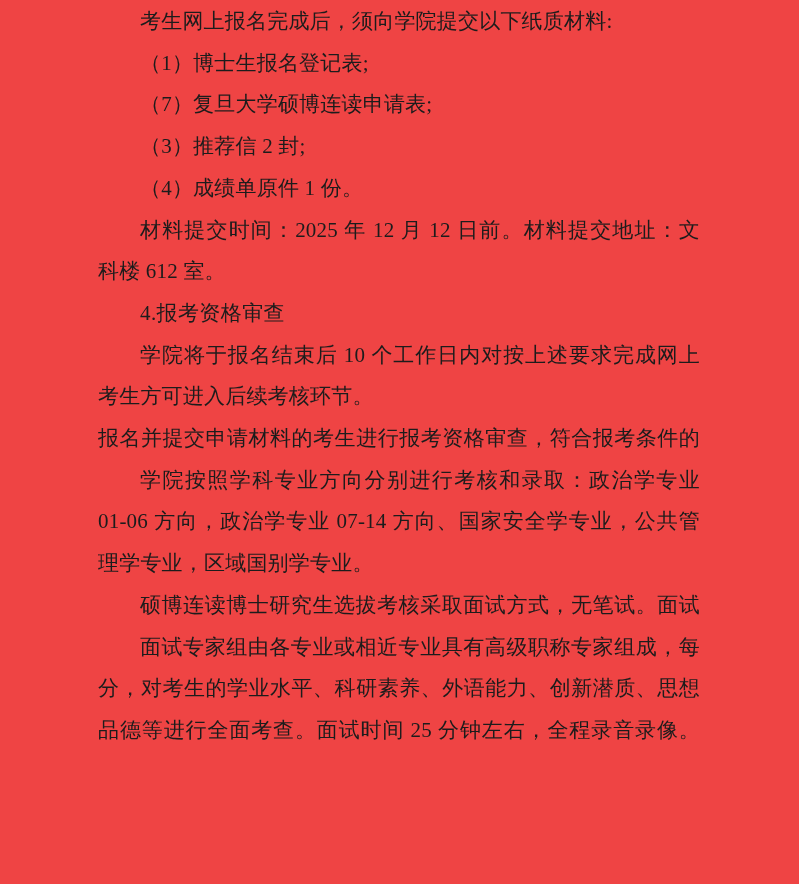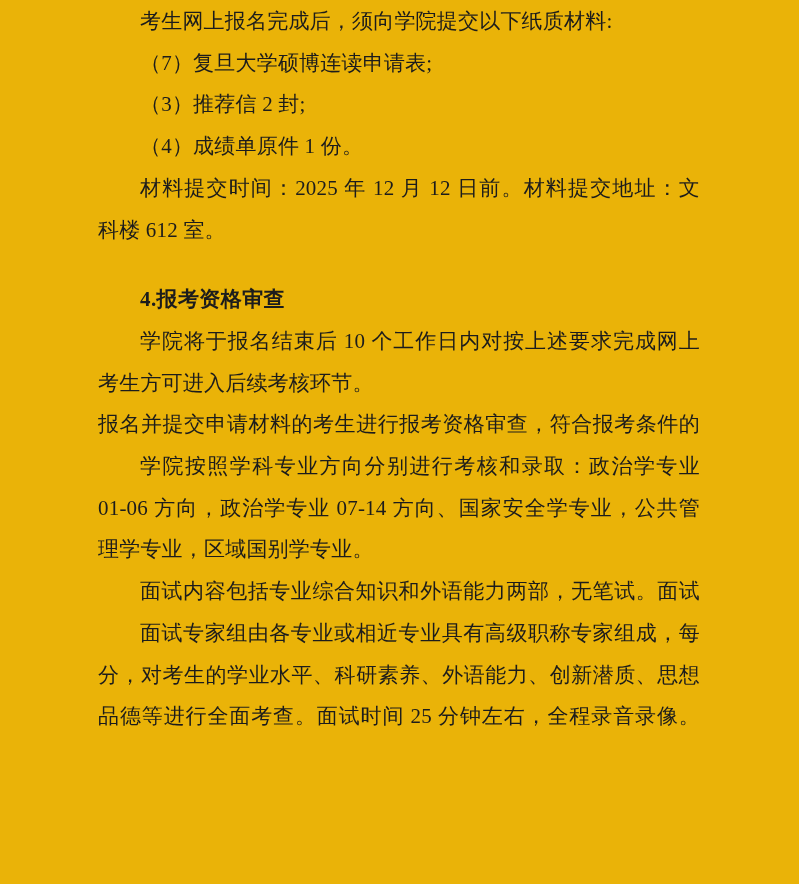--- a/index.html
+++ b/index.html
@@ -5,59 +5,59 @@
   html, body {
     margin: 0;
     padding: 0;
     background: #ffffff;
   }
   .page {
     position: relative;
     box-sizing: border-box;
     width: 799px;
     height: 884px;
-    background: #eab308;
+    background: #ef4444;
     padding: 1px 99px 0 98px;
     font-family: "Liberation Serif", "DejaVu Serif", serif;
     font-size: 21px;
     line-height: 41.7px;
     color: #1c1c1c;
     overflow: hidden;
   }
   .ln {
     margin: 0;
     padding: 0;
     white-space: normal;
     letter-spacing: 0.2px;
   }
   .indent { text-indent: 2em; }
   .jst {
     text-align: justify;
     text-align-last: justify;
   }
   .bold {
-    font-weight: 700;
+    font-weight: 400;
     letter-spacing: 0.4px;
-    margin-top: 28px;
   }
 </style>
 </head>
 <body>
 
 <div class="page">
   <p class="ln indent">考生网上报名完成后，须向学院提交以下纸质材料:</p>
+  <p class="ln indent">（1）博士生报名登记表;</p>
   <p class="ln indent">（7）复旦大学硕博连读申请表;</p>
   <p class="ln indent">（3）推荐信 2 封;</p>
   <p class="ln indent">（4）成绩单原件 1 份。</p>
   <p class="ln indent jst">材料提交时间：2025 年 12 月 12 日前。材料提交地址：文</p>
   <p class="ln">科楼 612 室。</p>
   <p class="ln indent bold">4.报考资格审查</p>
   <p class="ln indent jst">学院将于报名结束后 10 个工作日内对按上述要求完成网上</p>
   <p class="ln">考生方可进入后续考核环节。</p>
   <p class="ln jst">报名并提交申请材料的考生进行报考资格审查，符合报考条件的</p>
   <p class="ln indent jst">学院按照学科专业方向分别进行考核和录取：政治学专业</p>
   <p class="ln jst">01-06 方向，政治学专业 07-14 方向、国家安全学专业，公共管</p>
   <p class="ln">理学专业，区域国别学专业。</p>
-  <p class="ln indent jst">面试内容包括专业综合知识和外语能力两部，无笔试。面试</p>
+  <p class="ln indent jst">硕博连读博士研究生选拔考核采取面试方式，无笔试。面试</p>
   <p class="ln indent jst">面试专家组由各专业或相近专业具有高级职称专家组成，每</p>
   <p class="ln jst">分，对考生的学业水平、科研素养、外语能力、创新潜质、思想</p>
   <p class="ln jst">品德等进行全面考查。面试时间 25 分钟左右，全程录音录像。</p>
 </div>
 
 </body></html>

